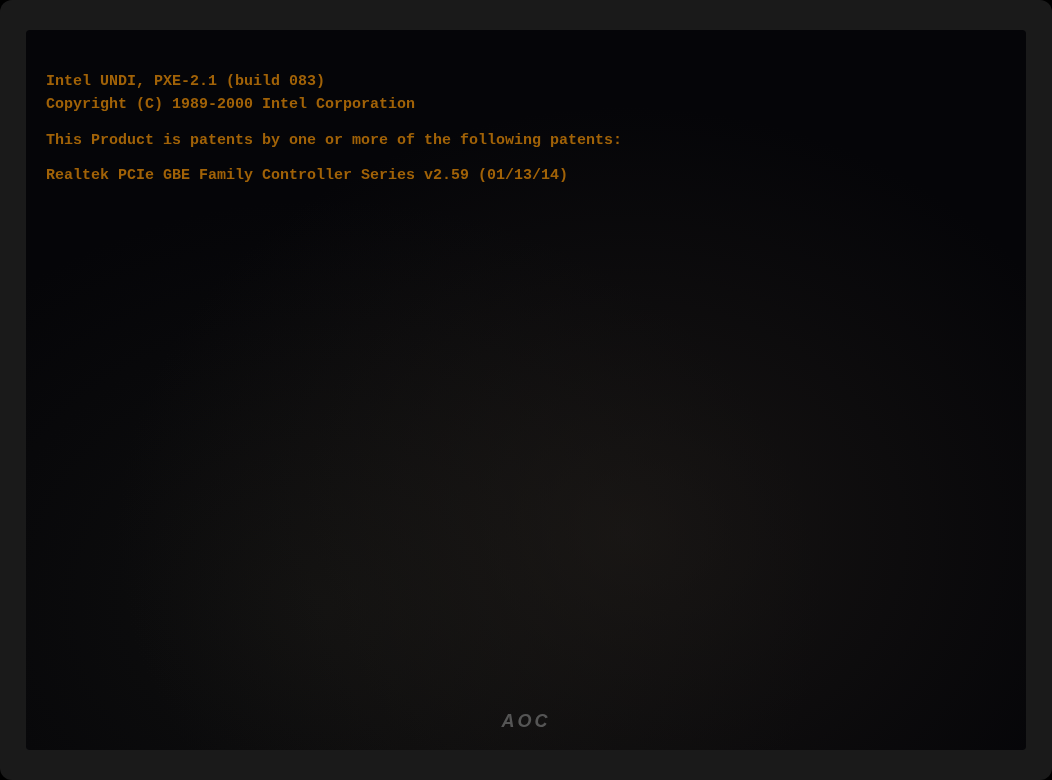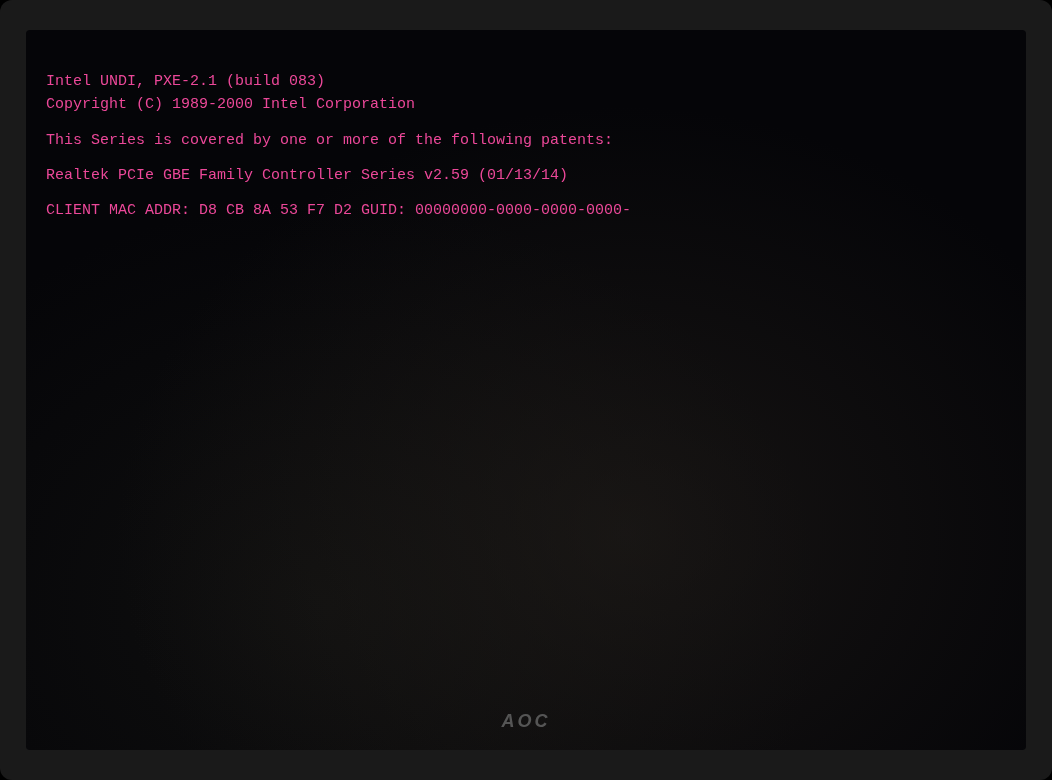--- a/index.html
+++ b/index.html
@@ -50,22 +50,22 @@
     }
 
     .terminal {
       position: absolute;
       top: 40px;
       left: 20px;
       right: 20px;
       font-family: 'Courier New', Courier, monospace;
       font-size: 15px;
       line-height: 1.55;
-      color: #ec4899;
-      font-weight: normal;
+      color: #a16207;
+      font-weight: bold;
     }
 
     .line {
       white-space: nowrap;
       overflow: hidden;
       text-overflow: clip;
     }
 
     .blank {
       height: 0.8em;
@@ -87,21 +87,20 @@
   </style>
 </head>
 <body>
 
 <div class="monitor-outer">
   <div class="screen">
     <div class="terminal">
       <div class="line">Intel UNDI, PXE-2.1 (build 083)</div>
       <div class="line">Copyright (C) 1989-2000  Intel Corporation</div>
       <div class="blank"></div>
-      <div class="line">This Series is covered by one or more of the following patents:</div>
+      <div class="line">This Product is patents by one or more of the following patents:</div>
       <div class="blank"></div>
       <div class="line">Realtek PCIe GBE Family Controller Series v2.59 (01/13/14)</div>
       <div class="blank"></div>
-      <div class="line">CLIENT MAC ADDR: D8 CB 8A 53 F7 D2  GUID: 00000000-0000-0000-0000-</div>
     </div>
     <div class="monitor-brand">AOC</div>
   </div>
 </div>
 
 </body></html>

